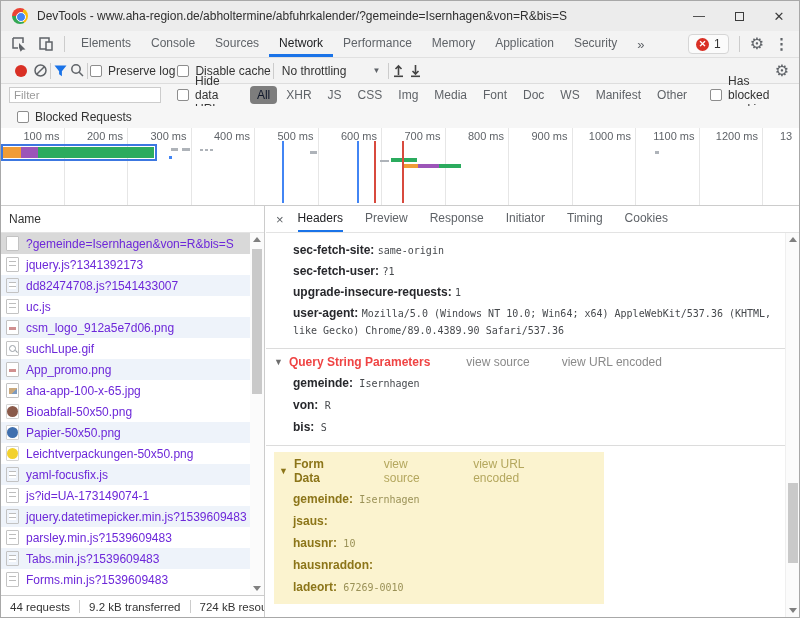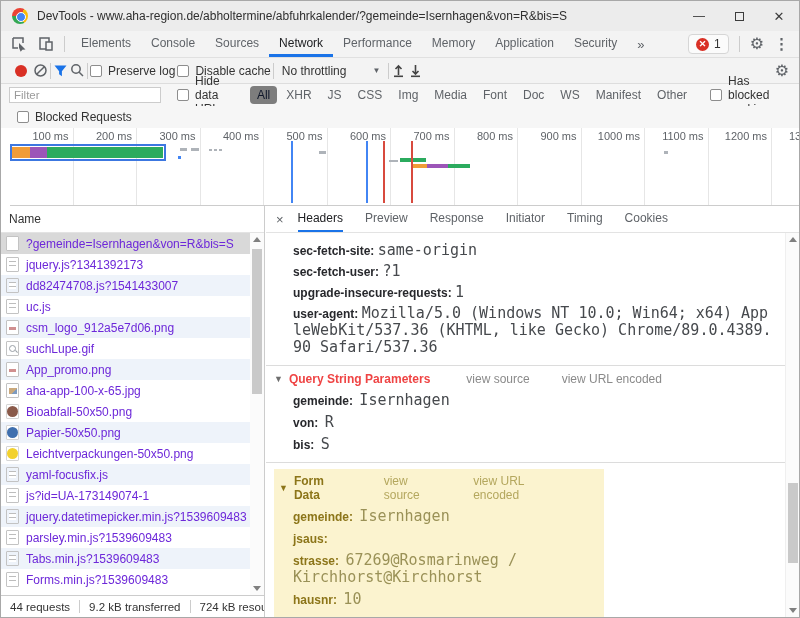--- a/index.html
+++ b/index.html
@@ -57,21 +57,21 @@
   .filter-input::placeholder { color:#9a9a9a; }
   .chips { display:flex; align-items:center; gap:2px; }
   .chip { padding:2px 7px; font-size:12px; color:#5f6368; border-radius:4px; }
   .chip.active { background:#7d7d7d; color:#0f172a; }
   .gap-l { margin-left:8px; }
   
   .blockedrow { position:absolute; left:0; top:105px; right:0; height:22px; background:#f6f6f6;
     display:flex; align-items:center; padding:0 16px; }
   
   .overview { position:absolute; left:0; top:127px; right:0; height:78px; background:#fff;
-    border-bottom:1px solid #ccc;margin-left:9px; }
+    border-bottom:1px solid #ccc; }
   .ov-cells { display:flex; height:100%; }
   .ov-cell { width:63.5px; flex:none; border-right:1px solid #e6e6e6; font-size:11px; color:#5f6368;
     text-align:right; padding:2px 4px 0 0; overflow:hidden; white-space:nowrap; }
   .ov-cell.last { flex:1; text-align:left; padding-left:17px; border-right:none; }
   .ov-bar { position:absolute; }
   .ov-outline { position:absolute; border:2px solid #3c77e0; background:transparent; }
   .ov-line { position:absolute; top:13px; bottom:2px; width:2px; }
   
   .left { position:absolute; left:0; top:205px; width:264px; bottom:0; background:#fff;
     border-right:1px solid #ccc; }
@@ -115,21 +115,21 @@
   .dtabs { height:27px; border-bottom:1px solid #e3e3e3; display:flex; align-items:center;
     padding-left:10px; }
   .dclose { color:#5f6368; font-size:13px; margin-right:14px; }
   .dtab { margin-right:22px; font-size:12px; color:#5f6368; height:100%; line-height:25px; }
   .dtab.active { color:#202124; border-bottom:2px solid #1a73e8; }
   .dcontent { position:absolute; left:0; top:27px; right:14px; bottom:0; overflow:hidden;
     padding-top:7px; }
   .hline { padding:2px 8px 2px 27px; font-size:12px; line-height:16px; color:#202124;
     word-break:break-all; }
   .hkey { font-weight:bold; color:#27282c; }
-  .hval, .pval { font-family:"DejaVu Sans Mono", monospace; font-size:15px; color:#46494d; }
+  .hval, .pval { font-family:"DejaVu Sans Mono", monospace; font-size:10px; color:#46494d; }
   .sect { border-top:1px solid #dcdcdc; margin-top:7px; padding-top:2px; }
   .sect-head { display:flex; align-items:center; padding:4px 8px 3px 8px; font-size:12px; }
   .tri { color:#6e6e6e; font-size:9px; margin-right:6px; }
   .sect-title { font-weight:bold; color:#ef4444; margin-right:36px; }
   .sect-link { color:#8a8a8a; margin-right:32px; }
   .param-line { padding:2.5px 8px 2.5px 27px; font-size:12px; line-height:16px; }
   .pkey { font-weight:bold; color:#27282c; margin-right:3px; }
   .form-box { margin:4px 0 0 8px; width:330px; background:#fbf3cf; padding:1px 0 6px 0; }
   .form-box .sect-head { padding-left:5px; }
   .form-box .tri, .form-box .sect-title, .form-box .pkey { color:#8c7519; }
@@ -429,21 +429,20 @@
         <div class="form-box">
           <div class="sect-head">
             <span class="tri">▼</span>
             <span class="sect-title">Form Data</span>
             <span class="sect-link">view source</span>
             <span class="sect-link">view URL encoded</span>
           </div>
           <div>
               <div class="param-line"><span class="pkey">gemeinde:</span> <span class="pval">Isernhagen</span></div>
               <div class="param-line"><span class="pkey">jsaus:</span> <span class="pval"></span></div>
-              <div class="param-line"><span class="pkey">strasse:</span> <span class="pval">67269@Rosmarinweg / Kirchhorst@Kirchhorst</span></div>
               <div class="param-line"><span class="pkey">hausnr:</span> <span class="pval">10</span></div>
               <div class="param-line"><span class="pkey">hausnraddon:</span> <span class="pval"></span></div>
               <div class="param-line"><span class="pkey">ladeort:</span> <span class="pval">67269-0010</span></div>
             </div>
         </div>
       </div>
     </div>
     <div class="sb rsb">
       <div class="tri-up"></div>
       <div class="thumb" style="top:250px;height:80px"></div>

